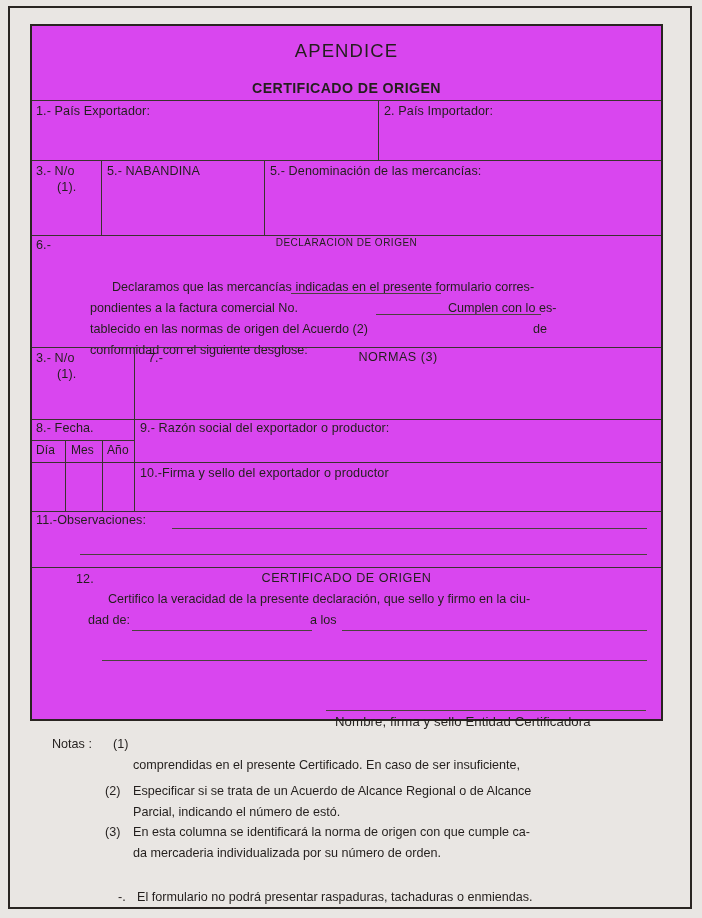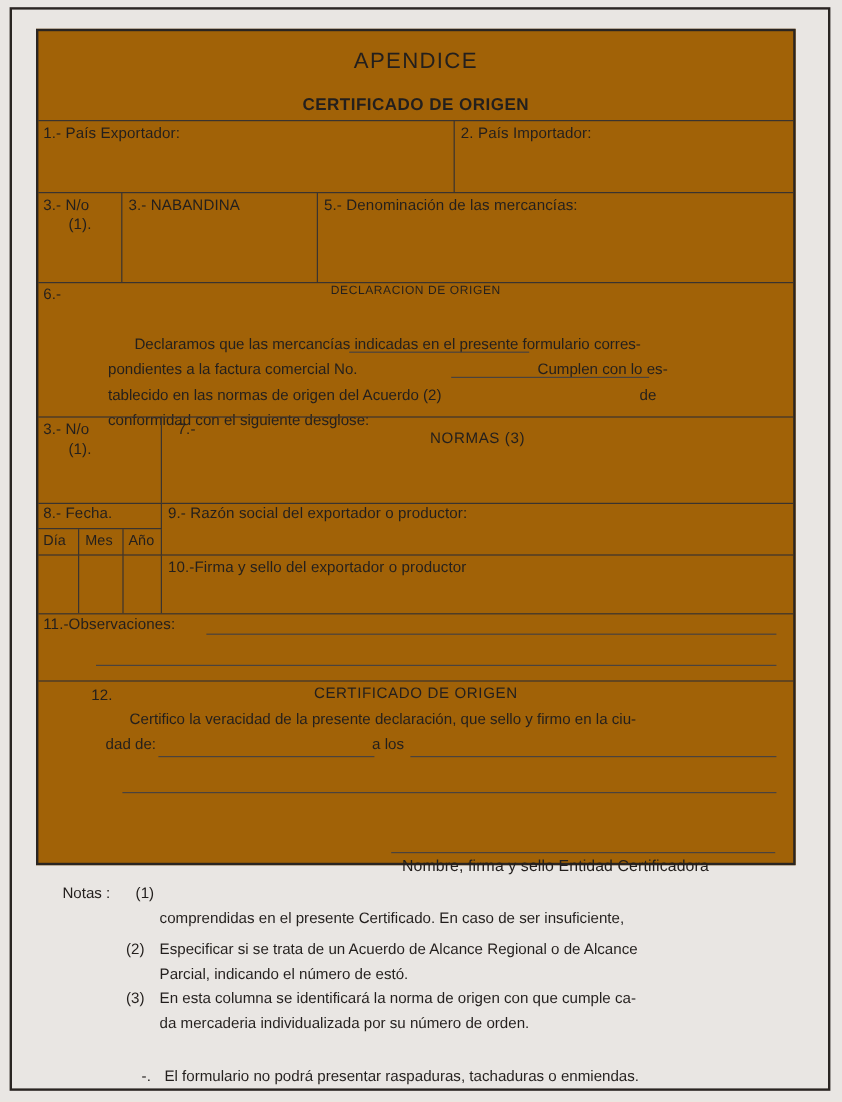--- a/index.html
+++ b/index.html
@@ -35,21 +35,21 @@
   }
 
   
   #form-box {
     position: absolute;
     left: 30px; top: 24px;
     width: 633px;
     height: 697px;
     border: 2px solid #2a2522;
     box-sizing: border-box;
-    background: #a16207;
+    background: #d946ef;
   }
 
   
   .cell {
     position: absolute;
     box-sizing: border-box;
     background: transparent;
   }
   .bt { border-top: 1.6px solid #3a332f; }
   .bb { border-bottom: 1.6px solid #3a332f; }
@@ -143,21 +143,21 @@
     <div class="lbl" style="left:4px; top:78px;">1.- País Exportador:</div>
     <div class="cell" style="left:347px; top:74px; width:282px; height:60px;"></div>
     <div class="lbl" style="left:352px; top:78px;">2. País Importador:</div>
 
     <div class="cell bt" style="left:0; top:134px; width:629px; height:75px;"></div>
     <div class="cell br" style="left:0; top:134px; width:70px; height:75px;"></div>
     <div class="lbl" style="left:4px; top:138px;">3.- N/o</div>
     <div class="lbl" style="left:25px; top:154px;">(1).</div>
 
     <div class="cell br" style="left:70px; top:134px; width:163px; height:75px;"></div>
-    <div class="lbl" style="left:75px; top:138px;">3.- NABANDINA</div>
+    <div class="lbl" style="left:75px; top:138px;">5.- NABANDINA</div>
 
     <div class="cell" style="left:233px; top:134px; width:396px; height:75px;"></div>
     <div class="lbl" style="left:238px; top:138px;">5.- Denominación de las mercancías:</div>
 
     <div class="cell bt" style="left:0; top:209px; width:629px; height:112px;"></div>
     <div class="lbl" style="left:4px; top:212px;">6.-</div>
     <div class="center-head" style="left:0; width:629px; top:211px;">DECLARACION DE ORIGEN</div>
 
     <div class="para" style="left:58px; top:231px;">
       <span class="ln" style="padding-left:22px;margin-top:20px;">Declaramos que las mercancías indicadas en el presente formulario corres-</span>
@@ -169,21 +169,21 @@
     <div class="rule" style="left:259px; top:267px; width:150px;"></div>
     <div class="rule" style="left:344px; top:288px; width:165px;"></div>
 
     <div class="cell bt" style="left:0; top:321px; width:629px; height:72px;"></div>
     <div class="cell br" style="left:0; top:321px; width:103px; height:72px;"></div>
     <div class="lbl" style="left:4px; top:325px;">3.- N/o</div>
     <div class="lbl" style="left:25px; top:341px;">(1).</div>
 
     <div class="cell" style="left:103px; top:321px; width:526px; height:72px;"></div>
     <div class="lbl" style="left:116px; top:325px;">7.-</div>
-    <div class="center-head" style="left:103px; width:526px; top:332px; font-size:12.6px;">NORMAS (3)</div>
+    <div class="center-head" style="left:103px; width:526px; top:324px; font-size:12.6px;">NORMAS (3)</div>
 
     <div class="cell bt" style="left:0; top:393px; width:629px; height:92px;"></div>
 
     <div class="cell br bb" style="left:0; top:393px; width:103px; height:22px;"></div>
     <div class="lbl" style="left:4px; top:395px;">8.- Fecha.</div>
 
     <div class="cell br bb" style="left:0; top:415px; width:34px; height:22px;"></div>
     <div class="lbl sm" style="left:4px; top:417px;">Día</div>
     <div class="cell br bb" style="left:34px; top:415px; width:37px; height:22px;"></div>
     <div class="lbl sm" style="left:39px; top:417px;">Mes</div>

